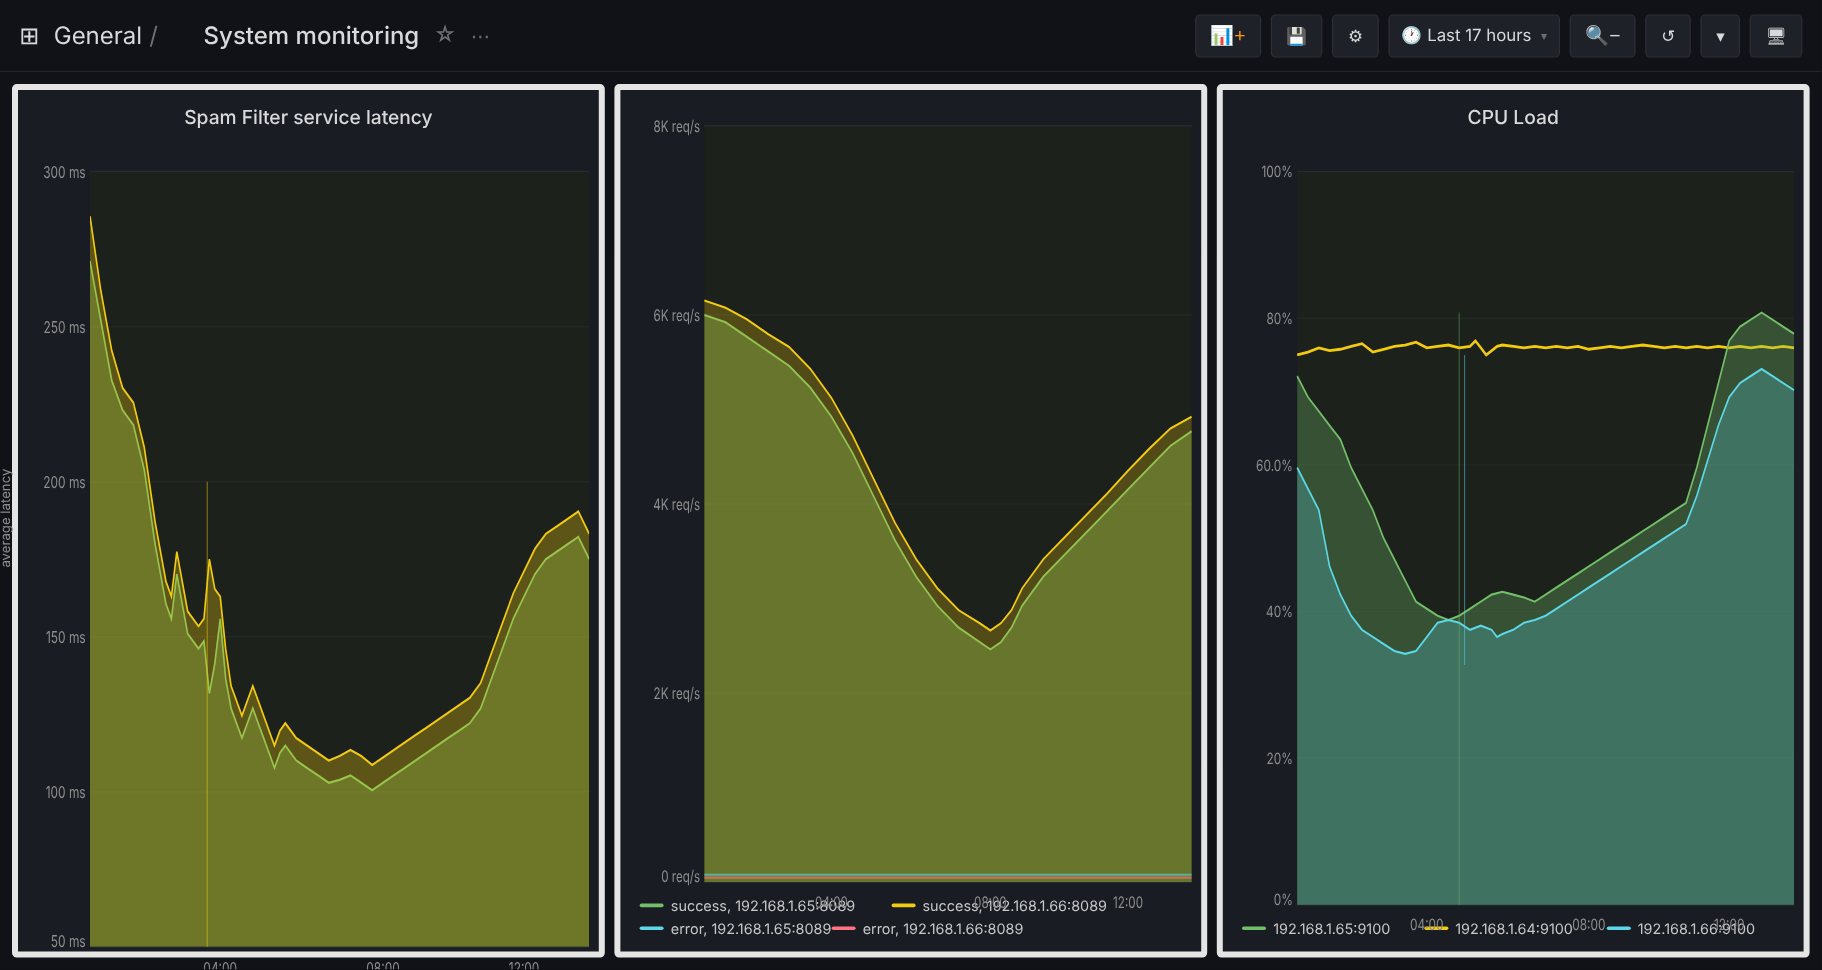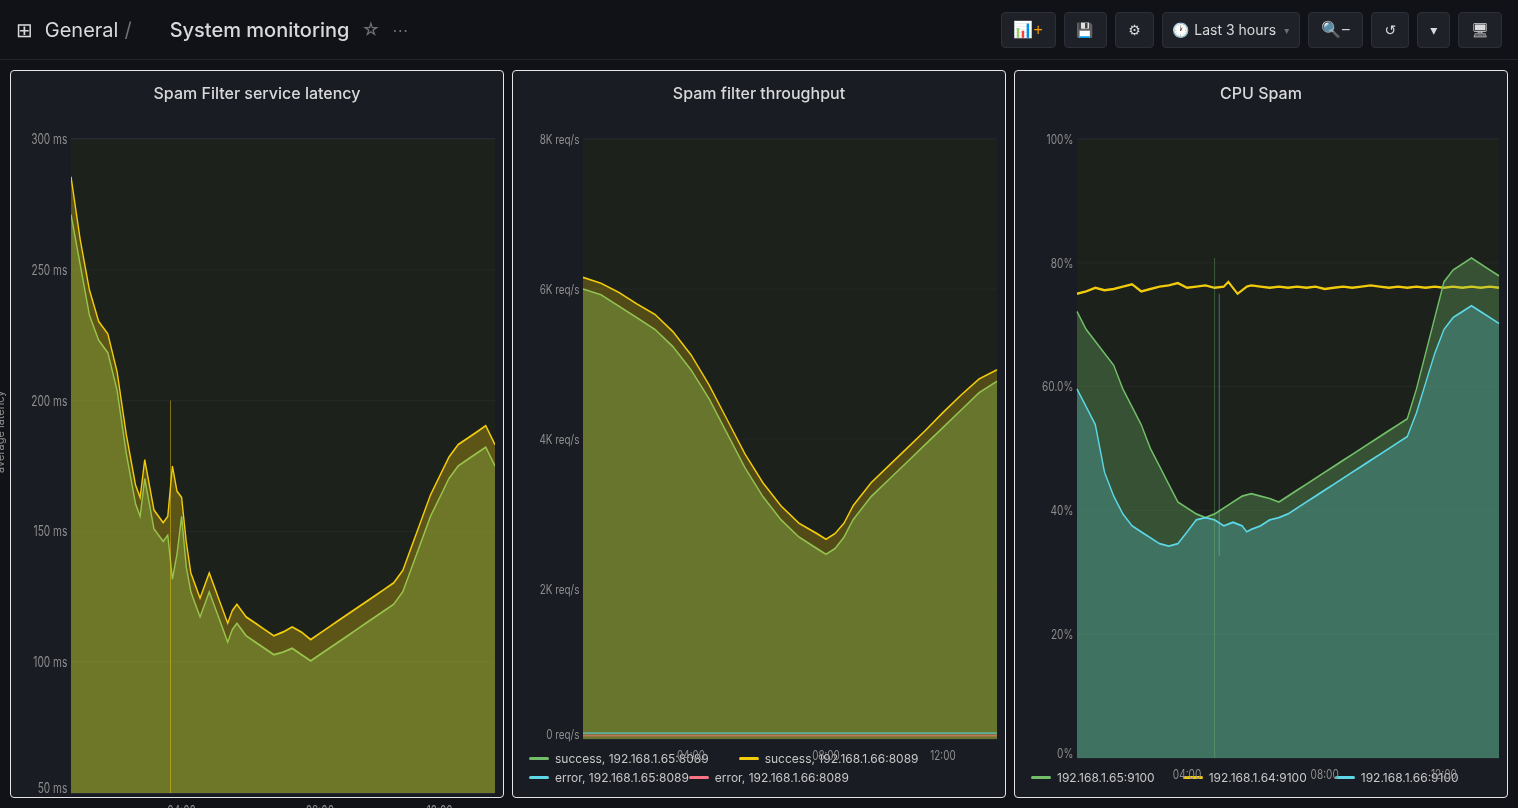--- a/index.html
+++ b/index.html
@@ -78,21 +78,21 @@
       display: flex;
       gap: 8px;
       padding: 10px 10px;
       height: calc(808px - 60px);
       overflow: hidden;
     }
 
     
     .panel {
       background: #1a1c23;
-      border: 1px solid #e5e5e5;
+      border: 5px solid #e5e5e5;
       border-radius: 4px;
       display: flex;
       flex-direction: column;
       flex: 1;
       min-width: 0;
     }
     .panel-header {
       text-align: center;
       padding: 12px 16px 6px;
       font-size: 16px;
@@ -164,21 +164,21 @@
   </button>
   <button class="header-btn">
     <span>💾</span>
   </button>
   <button class="header-btn">
     <span>⚙</span>
   </button>
 
   <div class="time-picker">
     <span class="clock-icon">🕐</span>
-    <span class="label">Last 3 hours</span>
+    <span class="label">Last 17 hours</span>
     <span class="caret">▾</span>
   </div>
 
   <button class="header-btn">
     <span style="font-size:16px;">🔍−</span>
   </button>
   <button class="header-btn">
     <span>↺</span>
   </button>
   <button class="header-btn">
@@ -228,21 +228,20 @@
 
         <path d="M0,30 L10,80 L20,120 L30,145 L40,155 L50,185 L60,235 L70,275 L75,285 L80,255 L90,295 L100,305 L105,300 L110,260 L115,280 L120,285 L125,320 L130,345 L135,355 L140,365 L145,355 L150,345 L155,355 L160,365 L165,375 L170,385 L175,375 L180,370 L185,375 L190,380 L200,385 L210,390 L220,395 L230,392 L240,388 L250,392 L260,398 L270,393 L280,388 L290,383 L300,378 L310,373 L320,368 L330,363 L340,358 L350,353 L360,343 L370,323 L380,303 L390,283 L400,268 L410,253 L420,243 L430,238 L440,233 L450,228 L460,243 L460,520 L0,520 Z" fill="#f2cc0c" opacity="0.3" clip-path="url(#chart1clip)"></path>
         <path d="M0,30 L10,80 L20,120 L30,145 L40,155 L50,185 L60,235 L70,275 L75,285 L80,255 L90,295 L100,305 L105,300 L110,260 L115,280 L120,285 L125,320 L130,345 L135,355 L140,365 L145,355 L150,345 L155,355 L160,365 L165,375 L170,385 L175,375 L180,370 L185,375 L190,380 L200,385 L210,390 L220,395 L230,392 L240,388 L250,392 L260,398 L270,393 L280,388 L290,383 L300,378 L310,373 L320,368 L330,363 L340,358 L350,353 L360,343 L370,323 L380,303 L390,283 L400,268 L410,253 L420,243 L430,238 L440,233 L450,228 L460,243" fill="none" stroke="#f2cc0c" stroke-width="1.5" clip-path="url(#chart1clip)"></path>
 
         <line x1="108" y1="208" x2="108" y2="520" stroke="#f2cc0c" stroke-width="1" opacity="0.5"></line>
       </svg>
     </div>
   </div>
 
   <div class="panel">
-    <div class="panel-header">Spam filter throughput</div>
     <div class="panel-body" style="padding-left:70px;">
       <svg class="chart-svg" viewBox="0 0 460 520" preserveAspectRatio="none">
 
         <line x1="0" y1="0" x2="460" y2="0" class="grid-line"></line>
         <line x1="0" y1="130" x2="460" y2="130" class="grid-line"></line>
         <line x1="0" y1="260" x2="460" y2="260" class="grid-line"></line>
         <line x1="0" y1="390" x2="460" y2="390" class="grid-line"></line>
         <line x1="0" y1="520" x2="460" y2="520" class="grid-line"></line>
 
         <text x="-4" y="4" fill="#8e8e8e" font-size="11" text-anchor="end">8K req/s</text>
@@ -285,21 +284,21 @@
         </div>
         <div class="legend-item">
           <div class="legend-line" style="background:#ff7383;"></div>
           <span>error, 192.168.1.66:8089</span>
         </div>
       </div>
     </div>
   </div>
 
   <div class="panel">
-    <div class="panel-header">CPU Spam</div>
+    <div class="panel-header">CPU Load</div>
     <div class="panel-body" style="padding-left:62px;">
       <svg class="chart-svg" viewBox="0 0 460 520" preserveAspectRatio="none">
 
         <line x1="0" y1="0" x2="460" y2="0" class="grid-line"></line>
         <line x1="0" y1="104" x2="460" y2="104" class="grid-line"></line>
         <line x1="0" y1="208" x2="460" y2="208" class="grid-line"></line>
         <line x1="0" y1="312" x2="460" y2="312" class="grid-line"></line>
         <line x1="0" y1="416" x2="460" y2="416" class="grid-line"></line>
         <line x1="0" y1="520" x2="460" y2="520" class="grid-line"></line>
 

